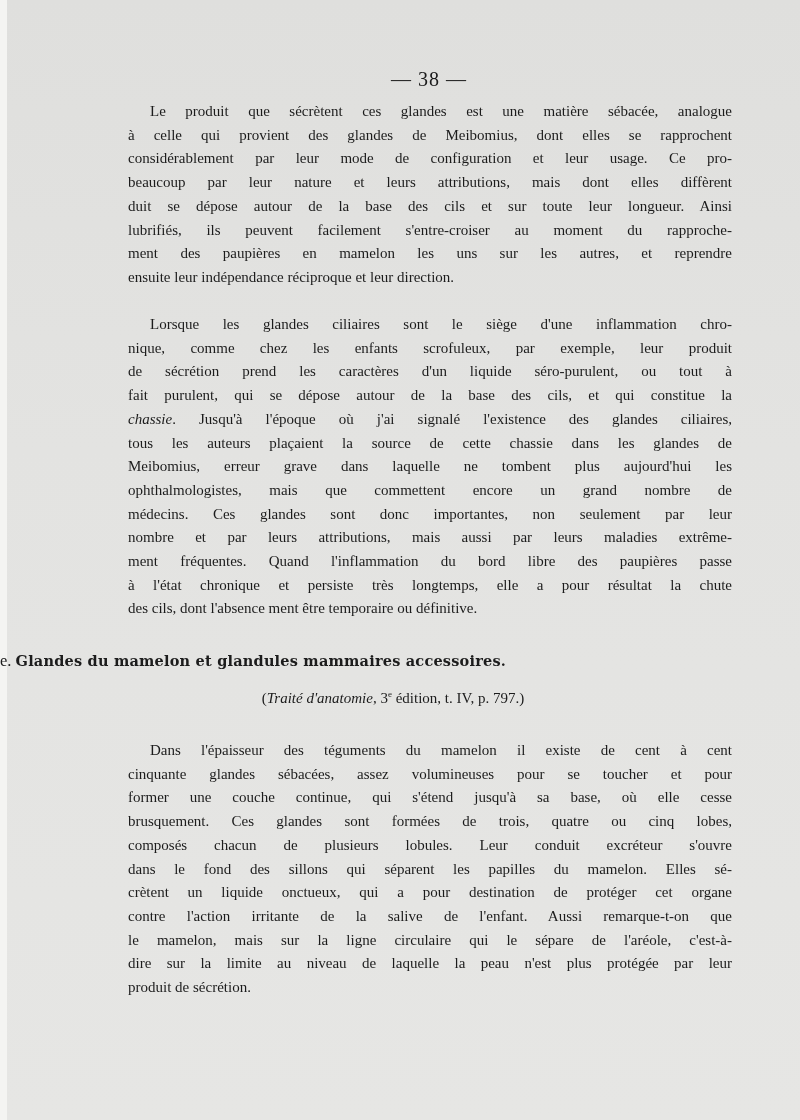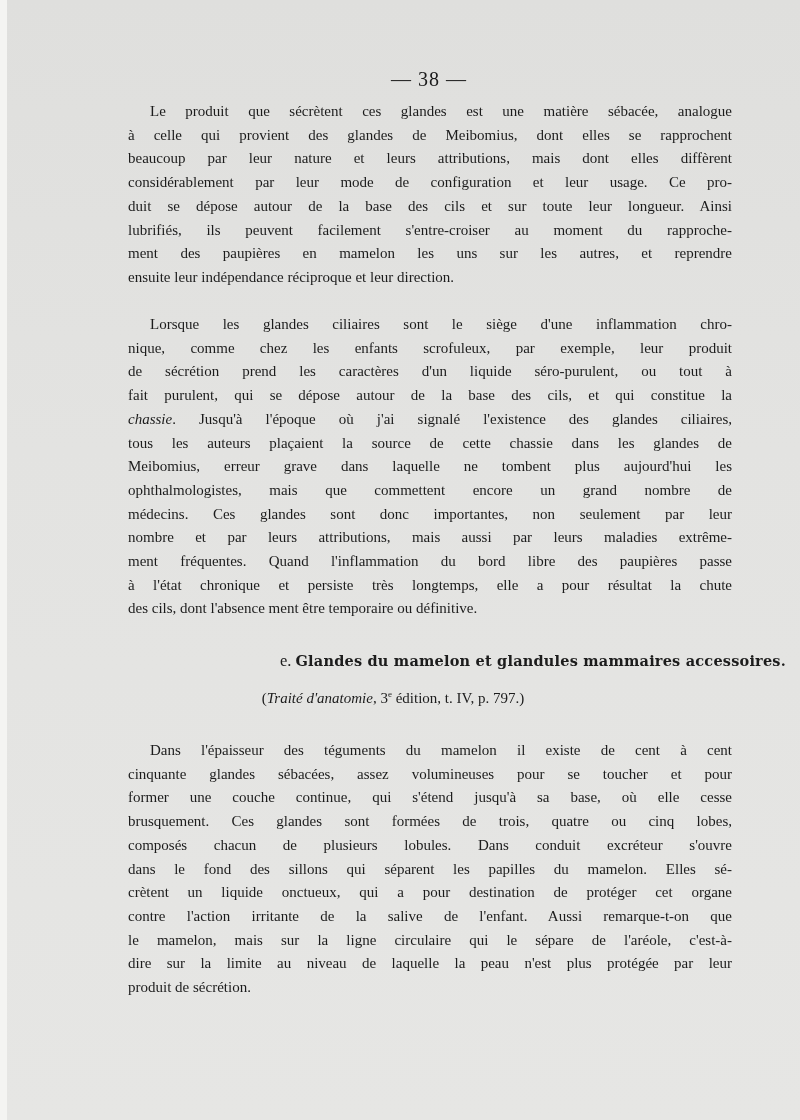--- a/index.html
+++ b/index.html
@@ -32,21 +32,21 @@
     display: block; white-space: nowrap;
     text-align-last: justify;
     text-align: justify;
   }
   .line.last { text-align-last: left; }
   .line.indent { padding-left: 22px; }
   .para1 { top: 100px; }
   .para2 { top: 313px; }
   .para3 { top: 739px; }
   .heading {
-    position: absolute; top: 651px; left: 0; width: 786px; text-align: right;
+    position: absolute; top: 651px; left: 0; width: 786px; text-align: left;
     font-size: 16.5px;
   }
   .heading .letter { font-weight: normal; }
   .heading .title { font-weight: bold; font-family: "DejaVu Serif", serif; font-size: 14.5px; letter-spacing: 0.2px; }
   .citation {
     position: absolute; top: 689px; left: 0; width: 786px; text-align: center;
     font-size: 15px;
   }
   .citation i { font-style: italic; }
   .citation sup { font-size: 9px; }
@@ -55,22 +55,22 @@
 <body>
 
 <div class="left-edge"></div>
 <div class="page"></div>
 
 <div class="page-number">— 38 —</div>
 
 <div class="text-block para1">
   <span class="line indent">Le produit que sécrètent ces glandes est une matière sébacée, analogue</span>
   <span class="line">à celle qui provient des glandes de Meibomius, dont elles se rapprochent</span>
+  <span class="line">considérablement par leur mode de configuration et leur usage. Ce pro-</span>
   <span class="line">beaucoup par leur nature et leurs attributions, mais dont elles diffèrent</span>
-  <span class="line">considérablement par leur mode de configuration et leur usage. Ce pro-</span>
   <span class="line">duit se dépose autour de la base des cils et sur toute leur longueur. Ainsi</span>
   <span class="line">lubrifiés, ils peuvent facilement s'entre-croiser au moment du rapproche-</span>
   <span class="line">ment des paupières en mamelon les uns sur les autres, et reprendre</span>
   <span class="line last">ensuite leur indépendance réciproque et leur direction.</span>
 </div>
 
 <div class="text-block para2">
   <span class="line indent">Lorsque les glandes ciliaires sont le siège d'une inflammation chro-</span>
   <span class="line">nique, comme chez les enfants scrofuleux, par exemple, leur produit</span>
   <span class="line">de sécrétion prend les caractères d'un liquide séro-purulent, ou tout à</span>
@@ -91,20 +91,20 @@
   <span class="title">Glandes du mamelon et glandules mammaires accessoires.</span>
 </div>
 
 <div class="citation"><span>(</span><i>Traité d'anatomie</i><span>, 3</span><sup>e</sup><span> édition, t. IV, p. 797.)</span></div>
 
 <div class="text-block para3">
   <span class="line indent">Dans l'épaisseur des téguments du mamelon il existe de cent à cent</span>
   <span class="line">cinquante glandes sébacées, assez volumineuses pour se toucher et pour</span>
   <span class="line">former une couche continue, qui s'étend jusqu'à sa base, où elle cesse</span>
   <span class="line">brusquement. Ces glandes sont formées de trois, quatre ou cinq lobes,</span>
-  <span class="line">composés chacun de plusieurs lobules. Dans conduit excréteur s'ouvre</span>
+  <span class="line">composés chacun de plusieurs lobules. Leur conduit excréteur s'ouvre</span>
   <span class="line">dans le fond des sillons qui séparent les papilles du mamelon. Elles sé-</span>
   <span class="line">crètent un liquide onctueux, qui a pour destination de protéger cet organe</span>
   <span class="line">contre l'action irritante de la salive de l'enfant. Aussi remarque-t-on que</span>
   <span class="line">le mamelon, mais sur la ligne circulaire qui le sépare de l'aréole, c'est-à-</span>
   <span class="line">dire sur la limite au niveau de laquelle la peau n'est plus protégée par leur</span>
   <span class="line last">produit de sécrétion.</span>
 </div>
 
 </body></html>

